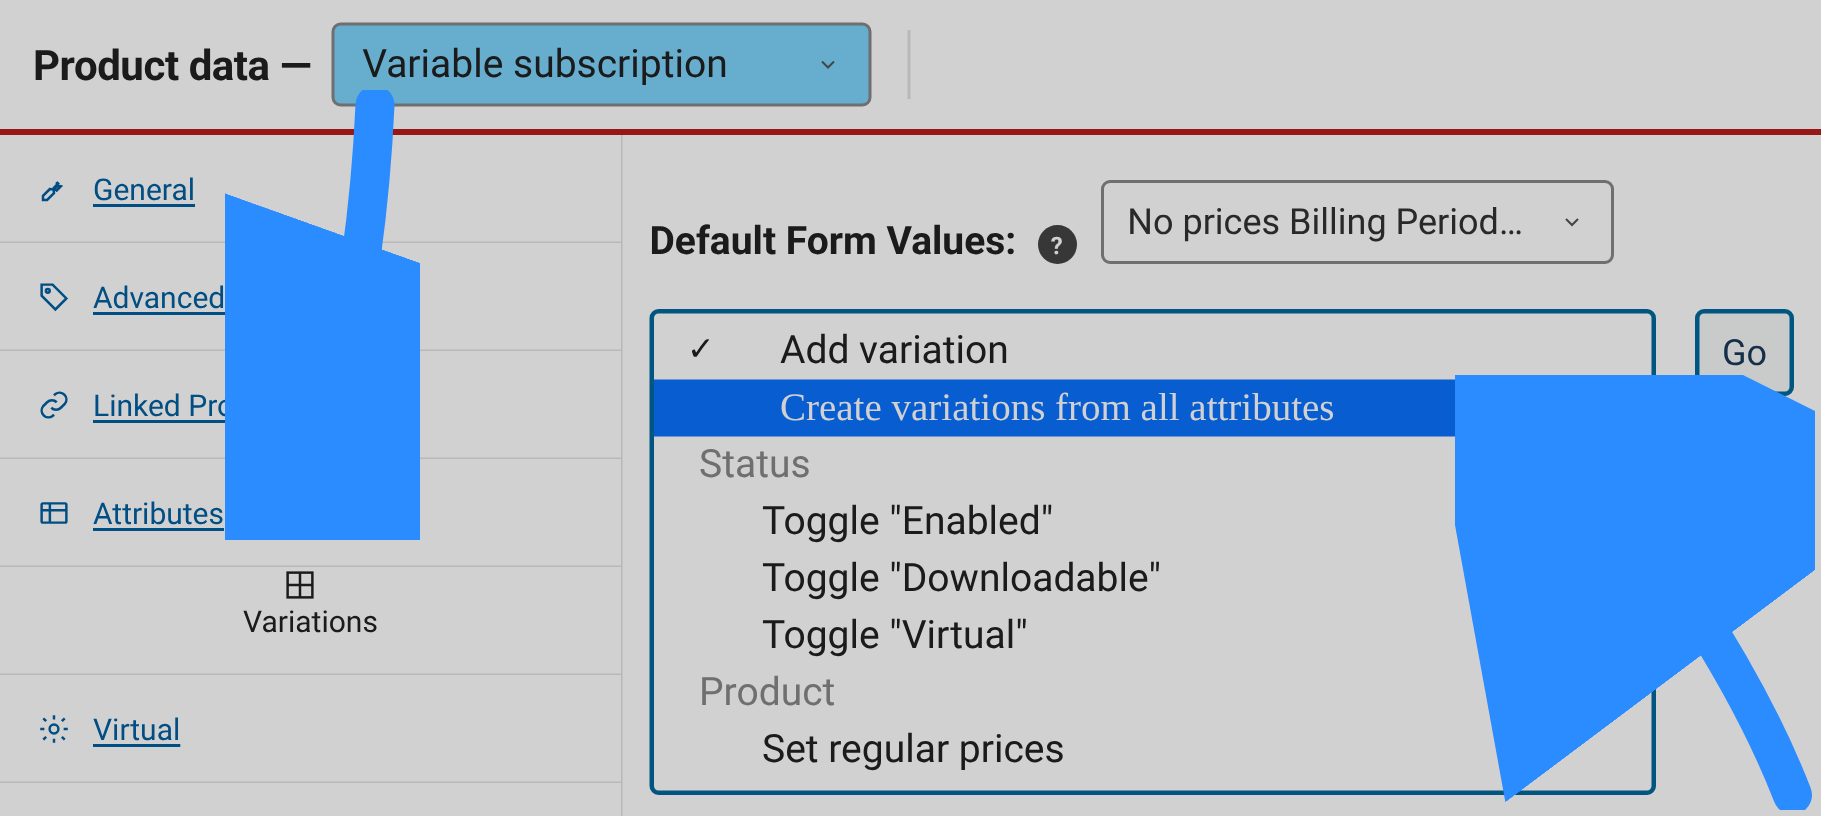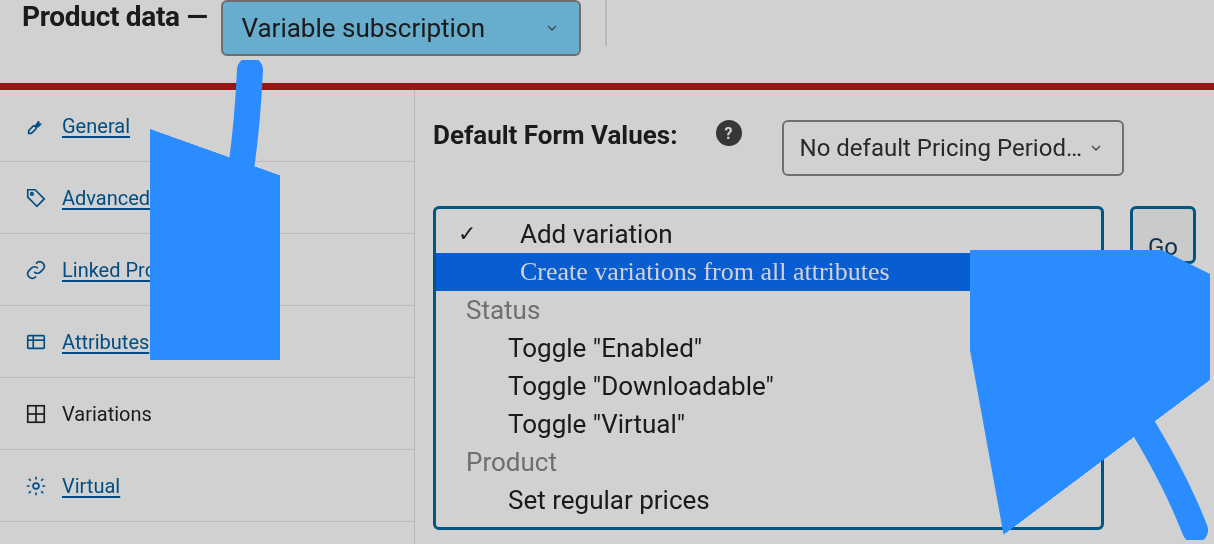--- a/index.html
+++ b/index.html
@@ -1,55 +1,55 @@
 <!DOCTYPE html>
 <html><head>
 <meta charset="utf-8">
 <style>
   * { box-sizing: border-box; margin: 0; padding: 0; }
   html, body { width: 1214px; height: 544px; overflow: hidden; font-family: -apple-system, BlinkMacSystemFont, "Segoe UI", Roboto, sans-serif; background: #fff; }
 
   .stage { position: relative; width: 1214px; height: 544px; }
   .ui-root { position: absolute; inset: 0; }
 
-  .top-bar { display: flex; align-items: flex-start; height: 90px; padding: 0 22px; border-bottom: 7px solid #b91c1c; }
+  .top-bar { display: flex; align-items: center; height: 90px; padding: 0 22px; border-bottom: 4px solid #b91c1c; }
   .pd-label { font-size: 28px; font-weight: 700; color: #222; margin-right: 14px; letter-spacing: -0.3px; }
   .pd-select { display: flex; align-items: center; justify-content: space-between; width: 360px; height: 56px; border: 2px solid #888; border-radius: 6px; padding: 0 18px; background: #7dd3fc; font-size: 26px; color: #222; cursor: pointer; }
   .pd-chevron { width: 18px; height: 18px; display: flex; align-items: center; justify-content: center; }
   .pd-chevron svg { width: 16px; height: 16px; stroke: #555; stroke-width: 2; fill: none; }
   .vr { width: 2px; height: 46px; background: #e2e2e2; margin-left: 24px; }
 
   .body { display: flex; height: 454px; }
   .sidebar { width: 415px; border-right: 1px solid #e2e2e2; }
   .tab { display: flex; align-items: center; height: 72px; padding: 0 24px; border-bottom: 1px solid #e2e2e2; cursor: pointer; }
-  .tab.active { background: #fff; }
+  .tab.active { background: #fff; flex-direction: column; }
   .tab .icon { width: 24px; height: 24px; margin-right: 14px; display: flex; align-items: center; justify-content: center; }
   .tab .icon svg { width: 22px; height: 22px; stroke: #0060a0; stroke-width: 1.8; fill: none; }
   .tab.active .icon svg { stroke: #222; }
   .tab .label { font-size: 20px; color: #0060a0; text-decoration: underline; text-underline-offset: 3px; text-align: center; }
   .tab.active .label { color: #222; text-decoration: none; }
 
   .panel { flex: 1; position: relative; padding: 30px 18px 0 18px; }
-  .dfv-row { display: flex; align-items: flex-start; margin-bottom: 30px; gap: 24px; }
+  .dfv-row { display: flex; align-items: flex-end; margin-bottom: 30px; }
   .dfv-label { font-size: 26px; font-weight: 700; color: #222; margin-right: 14px; }
   .help { width: 26px; height: 26px; border-radius: 50%; background: #444; color: #fff; display: flex; align-items: center; justify-content: center; font-size: 16px; font-weight: 700; margin-right: 16px; cursor: help; }
   .dfv-select { display: flex; align-items: center; justify-content: space-between; width: 342px; height: 56px; border: 2px solid #888; border-radius: 6px; padding: 0 16px; font-size: 24px; color: #333; background: #fff; cursor: pointer; }
   .dfv-select .chev { width: 18px; }
   .dfv-select .chev svg { width: 16px; height: 16px; stroke: #555; stroke-width: 2; fill: none; }
 
   .action-row { display: flex; align-items: flex-start; }
   .action-select-wrap { position: relative; flex: 1; } 
   .listbox { position: absolute; left: 0; right: 0; top: 0; border: 3px solid #006a9e; border-radius: 6px; background: #fff; padding: 6px 0 8px 0; }
   .opt { font-size: 26px; color: #222; padding: 2px 0 2px 84px; line-height: 34px; position: relative; cursor: pointer; }
   .opt.current::before { content: "✓"; position: absolute; left: 22px; top: 2px; font-size: 22px; color: #222; }
   .opt.selected { background: #0a72ff; color: #fff; font-family: Liberation Serif, serif; }
   .optgroup { font-size: 26px; color: #888; padding: 2px 0 2px 30px; line-height: 34px; }
   .subopt { font-size: 26px; color: #222; padding: 2px 0 2px 72px; line-height: 34px; cursor: pointer; }
 
-  .go-btn { width: 66px; height: 58px; margin-left: 26px; border: 3px solid #006a9e; border-radius: 6px; background: #f6f7f7; display: flex; align-items: flex-end; justify-content: center; font-size: 24px; color: #1a3a5a; cursor: pointer; }
+  .go-btn { width: 66px; height: 58px; margin-left: 26px; border: 3px solid #006a9e; border-radius: 6px; background: #f6f7f7; display: flex; align-items: center; justify-content: center; font-size: 24px; color: #1a3a5a; cursor: pointer; }
 
   
   .dim { position: absolute; inset: 0; background: rgba(0,0,0,0.18); pointer-events: none; z-index: 50; }
 
   
   .arrow { position: absolute; z-index: 60; pointer-events: none; }
 </style>
 </head>
 <body>
 
@@ -132,21 +132,21 @@
           </span>
           <span class="label">Virtual</span>
         </div>
       </div>
 
       <div class="panel">
         <div class="dfv-row">
           <span class="dfv-label">Default Form Values:</span>
           <span class="help">?</span>
           <div class="dfv-select">
-            <span>No default Pricing Period…</span>
+            <span>No prices Billing Period…</span>
             <span class="chev">
               <svg viewBox="0 0 24 24">
                   <polyline points="6 9 12 15 18 9"></polyline>
                 </svg>
             </span>
           </div>
         </div>
 
         <div class="action-row">
           <div class="action-select-wrap">

